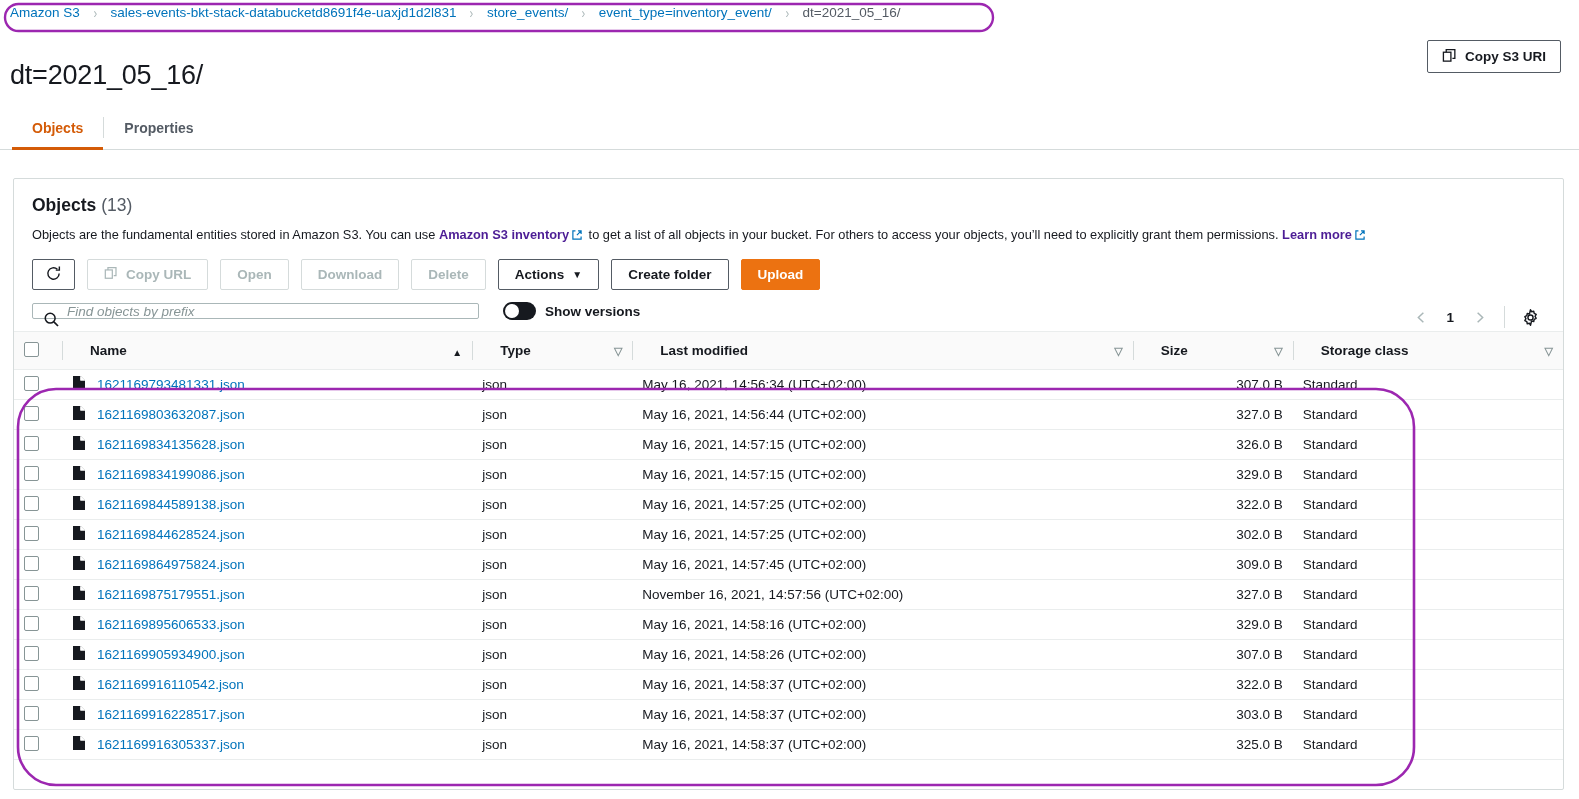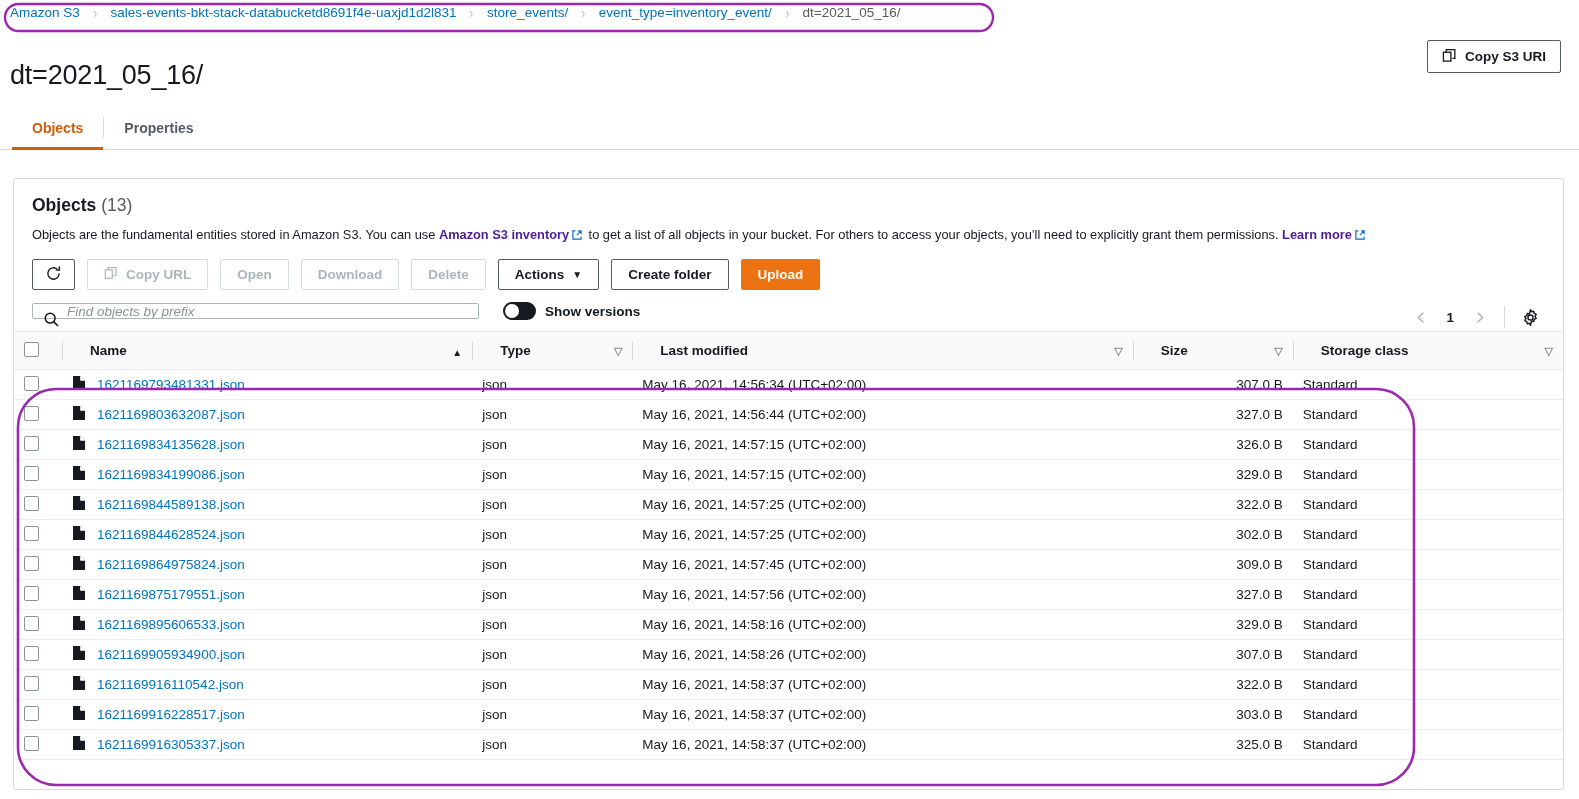--- a/index.html
+++ b/index.html
@@ -472,21 +472,21 @@
                 <span class="name-cell">
                   <span><svg width="14" height="16" viewBox="0 0 14 16">
                       <path d="M1 1h7.5L13 5.5V15H1z" fill="#16191f"></path>
                       <path d="M8.4 1v4.6H13" fill="#ffffff"></path>
                       <path d="M8.4 1L13 5.6h-4.6z" fill="#ffffff"></path>
                     </svg></span>
                   <a class="file-link">1621169875179551.json</a>
                 </span>
               </td>
               <td class="col-type">json</td>
-              <td class="col-modified">May 16, 2021, 14:57:56 (UTC+02:00)</td>
+              <td class="col-modified">November 16, 2021, 14:57:56 (UTC+02:00)</td>
               <td class="col-size cell-size">327.0 B</td>
               <td class="col-storage">Standard</td>
             </tr>
             <tr>
               <td class="col-check"><span class="chk"></span></td>
               <td class="col-name">
                 <span class="name-cell">
                   <span><svg width="14" height="16" viewBox="0 0 14 16">
                       <path d="M1 1h7.5L13 5.5V15H1z" fill="#16191f"></path>
                       <path d="M8.4 1v4.6H13" fill="#ffffff"></path>

